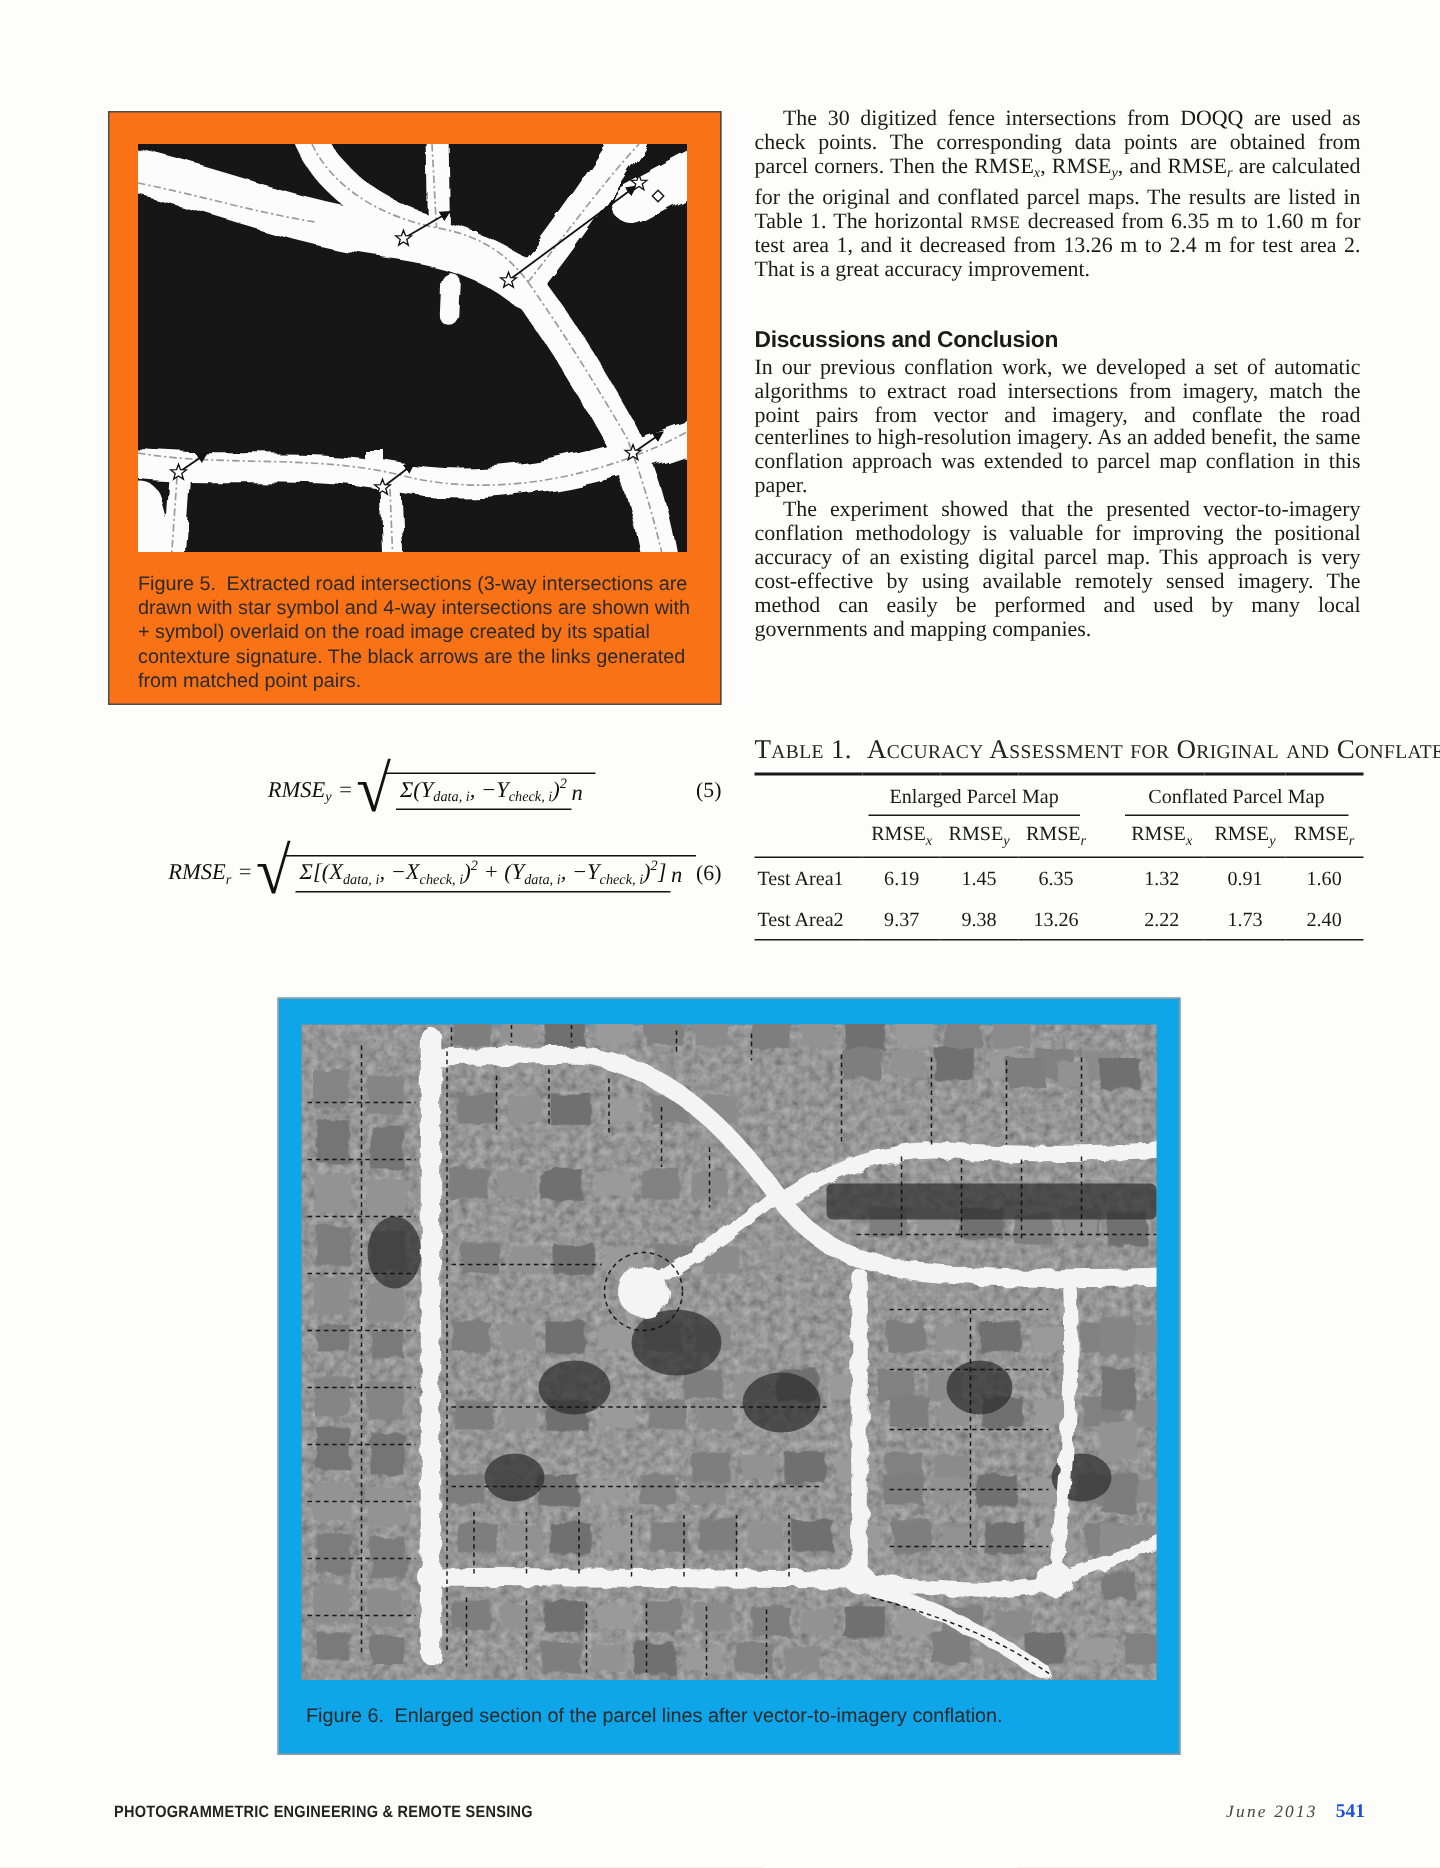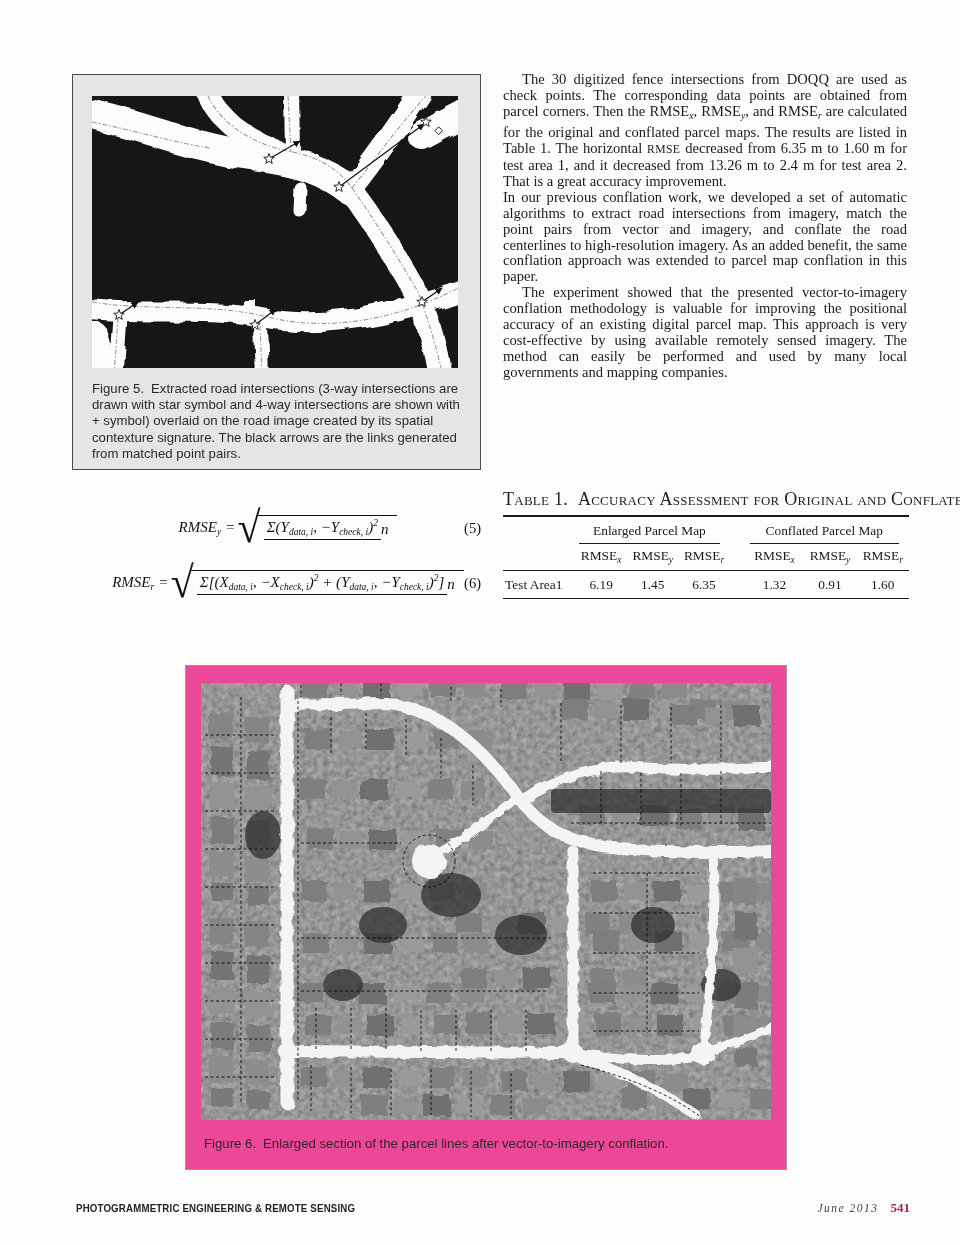--- a/index.html
+++ b/index.html
@@ -5,21 +5,21 @@
   html,body { margin:0; padding:0; background:#e8e8e6; }
   .page {
     position:relative; width:960px; height:1245px; margin:0 auto;
     background:#fdfdfc; overflow:hidden; color:#1a1a1a;
     font-family:"Liberation Serif","DejaVu Serif",serif;
   }
 
   
   .fig5-frame {
     position:absolute; left:72px; top:74px; width:407px; height:394px;
-    border:1px solid #4a4a4a; background:#e5e5e5;
+    border:1px solid #4a4a4a; background:#f97316;
   }
   .fig5-img { position:absolute; left:19px; top:21px; width:366px; height:272px; display:block; }
   .fig-caption {
     font-family:"Liberation Sans","DejaVu Sans",sans-serif;
     font-size:13.2px; line-height:16.2px; color:#2a2a2a;
   }
   .fig5-cap { position:absolute; left:19px; top:306px; width:374px; }
   .fig-label { margin-right:7px; }
 
   
@@ -67,39 +67,39 @@
   tr.groups th .gline { border-bottom:1.2px solid #1a1a1a; padding:0 0 4px; margin:0 10px 0 4px; white-space:nowrap; }
   tr.cols th { border-bottom:1.2px solid #1a1a1a; padding:4px 0 5px; font-weight:normal; text-align:center; white-space:nowrap; }
   .tbl-zone tbody td { padding:6px 0 5px; text-align:center; }
   .tbl-zone tbody tr:last-child td { border-bottom:1.2px solid #1a1a1a; }
   .tbl-zone td.rowlab { text-align:left; white-space:nowrap; padding-left:2px; }
   .gap { padding-left:16px !important;text-align:center; }
 
   
   .fig6-frame {
     position:absolute; left:185px; top:665px; width:600px; height:503px;
-    border:1px solid #9a9a9a; background:#ec4899;
+    border:1px solid #9a9a9a; background:#0ea5e9;
   }
   .fig6-img { position:absolute; left:15px; top:17px; width:570px; height:437px; display:block; }
   .fig6-cap { position:absolute; left:18px; top:470px; width:565px; }
 
   
   .footer {
     position:absolute; left:76px; top:1198px; width:834px;
     display:flex; justify-content:space-between; align-items:baseline;
   }
   .foot-left {
     font-family:"Liberation Sans","DejaVu Sans",sans-serif; font-weight:bold;
     font-size:11px; letter-spacing:0.2px; color:#222;
     transform:scaleX(0.88); transform-origin:left center; white-space:nowrap;
   }
   .foot-right { white-space:nowrap; }
   .foot-issue { font-style:italic; font-size:11.5px; letter-spacing:1.5px; color:#444;
     font-family:"Liberation Serif",serif; margin-right:12px;margin-left:44px; }
-  .foot-page { font-weight:bold; font-size:13px; color:#be185d; }
+  .foot-page { font-weight:bold; font-size:13px; color:#1d4ed8; }
 </style>
 </head>
 <body>
 
 <div class="page">
 
   <div class="fig5-frame">
     <svg class="fig5-img" viewBox="0 0 366 272" preserveAspectRatio="none">
       <defs>
         <filter id="rough5" x="-10%" y="-10%" width="120%" height="120%">
@@ -160,20 +160,21 @@
         <rect x="344" y="32" width="5.4" height="5.4" transform="rotate(45 346.7 34.7)" fill="#fff" stroke="#111" stroke-width="0.9"></rect>
       </g>
     </svg>
     <div class="fig-caption fig5-cap">
       <span class="fig-label">Figure 5.</span><span>Extracted road intersections (3-way intersections are drawn with star symbol and 4-way intersections are shown with + symbol) overlaid on the road image created by its spatial contexture signature. The black arrows are the links generated from matched point pairs.</span>
     </div>
   </div>
 
   <div class="rcol">
     <p class="indent"><span>The 30 digitized fence intersections from DOQQ are used as check points. The corresponding data points are obtained from parcel corners. Then the RMSE</span><span class="sb">x</span><span>, RMSE</span><span class="sb">y</span><span>, and RMSE</span><span class="sb">r</span><span> are calculated for the original and conflated parcel maps. The results are listed in Table 1. The horizontal </span><span class="sc">RMSE</span><span> decreased from 6.35 m to 1.60 m for test area 1, and it decreased from 13.26 m to 2.4 m for test area 2. That is a great accuracy improvement.</span></p>
+    <div class="sec-head">Discussions and Conclusion</div>
     <p>In our previous conflation work, we developed a set of automatic algorithms to extract road intersections from imagery, match the point pairs from vector and imagery, and conflate the road centerlines to high-resolution imagery. As an added benefit, the same conflation approach was extended to parcel map conflation in this paper.</p>
     <p class="indent">The experiment showed that the presented vector-to-imagery conflation methodology is valuable for improving the positional accuracy of an existing digital parcel map. This approach is very cost-effective by using available remotely sensed imagery. The method can easily be performed and used by many local governments and mapping companies.</p>
   </div>
 
   <div class="eq-zone">
     <div class="eq">
       <span class="eq-lhs"><span class="eq-base">RMSE</span><span class="sb eq-sub">y</span></span>
       <span class="eq-equals">=</span>
       <span class="rad">
           <span class="rad-sign">√</span>
@@ -225,20 +226,29 @@
       </thead>
       <tbody id="tbl-body">
           <tr>
             <td class="rowlab">Test Area1</td>
             <td>6.19</td>
             <td>1.45</td>
             <td>6.35</td>
             <td class="gap">1.32</td>
             <td>0.91</td>
             <td>1.60</td>
+          </tr>
+          <tr>
+            <td class="rowlab">Test Area2</td>
+            <td>9.37</td>
+            <td>9.38</td>
+            <td>13.26</td>
+            <td class="gap">2.22</td>
+            <td>1.73</td>
+            <td>2.40</td>
           </tr>
         </tbody>
     </table>
   </div>
 
   <div class="fig6-frame">
     <svg class="fig6-img" viewBox="0 0 570 437" preserveAspectRatio="none">
       <defs>
         <filter id="noise6" x="0" y="0" width="100%" height="100%">
           <feTurbulence type="fractalNoise" baseFrequency="0.18" numOctaves="4" seed="11"></feTurbulence>

